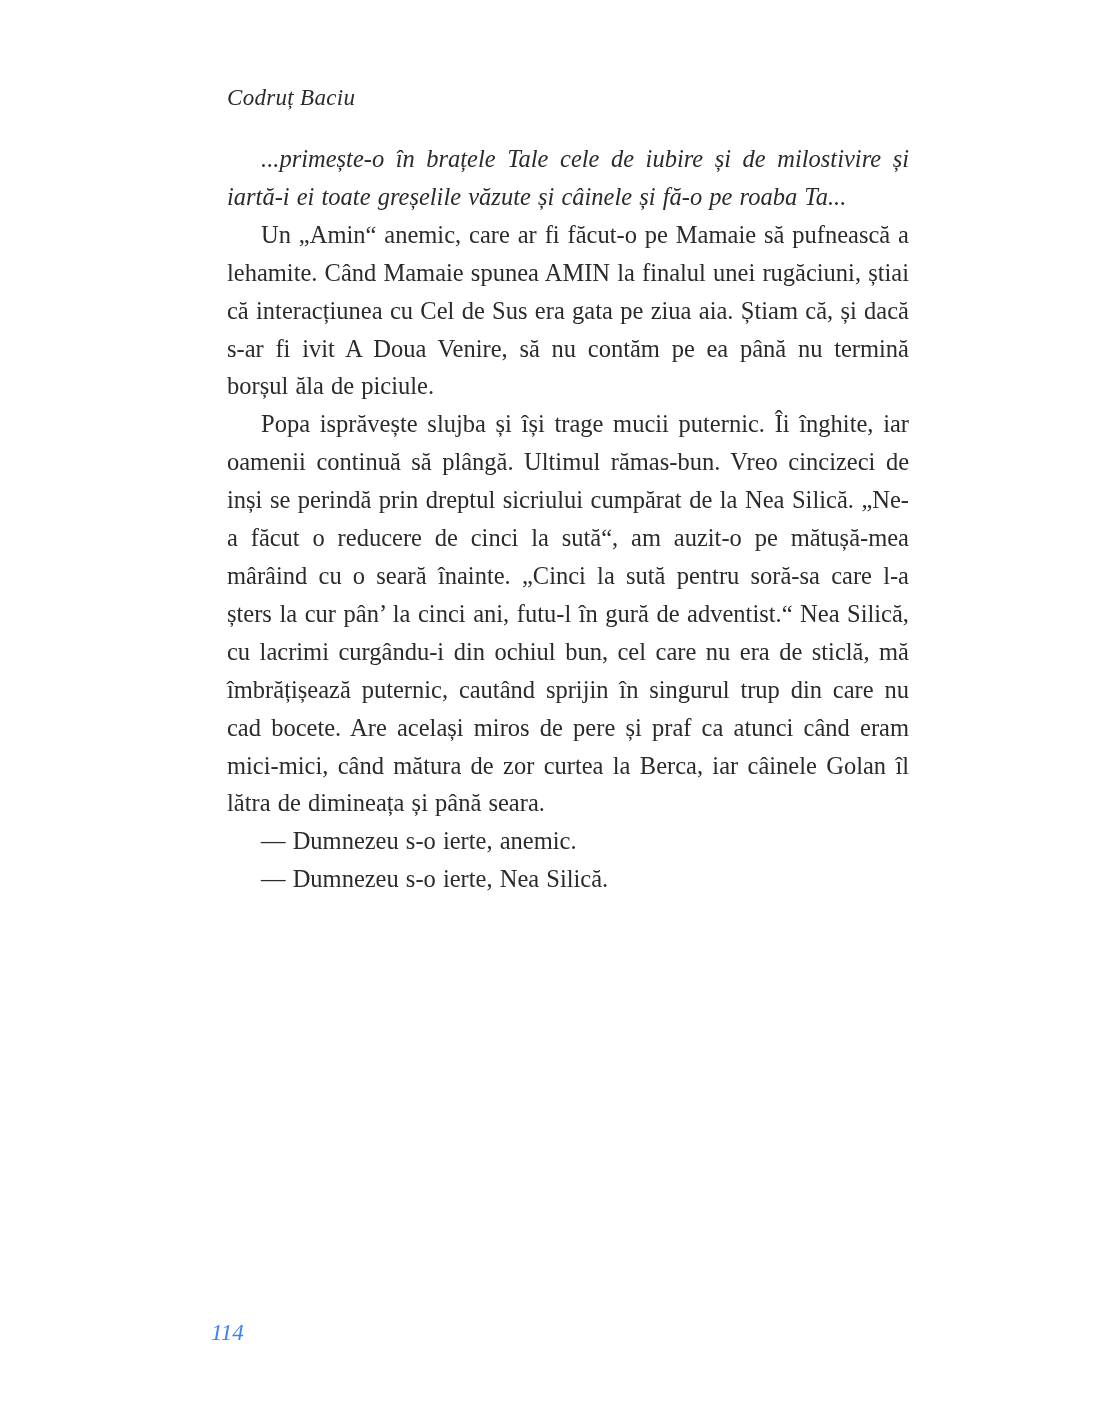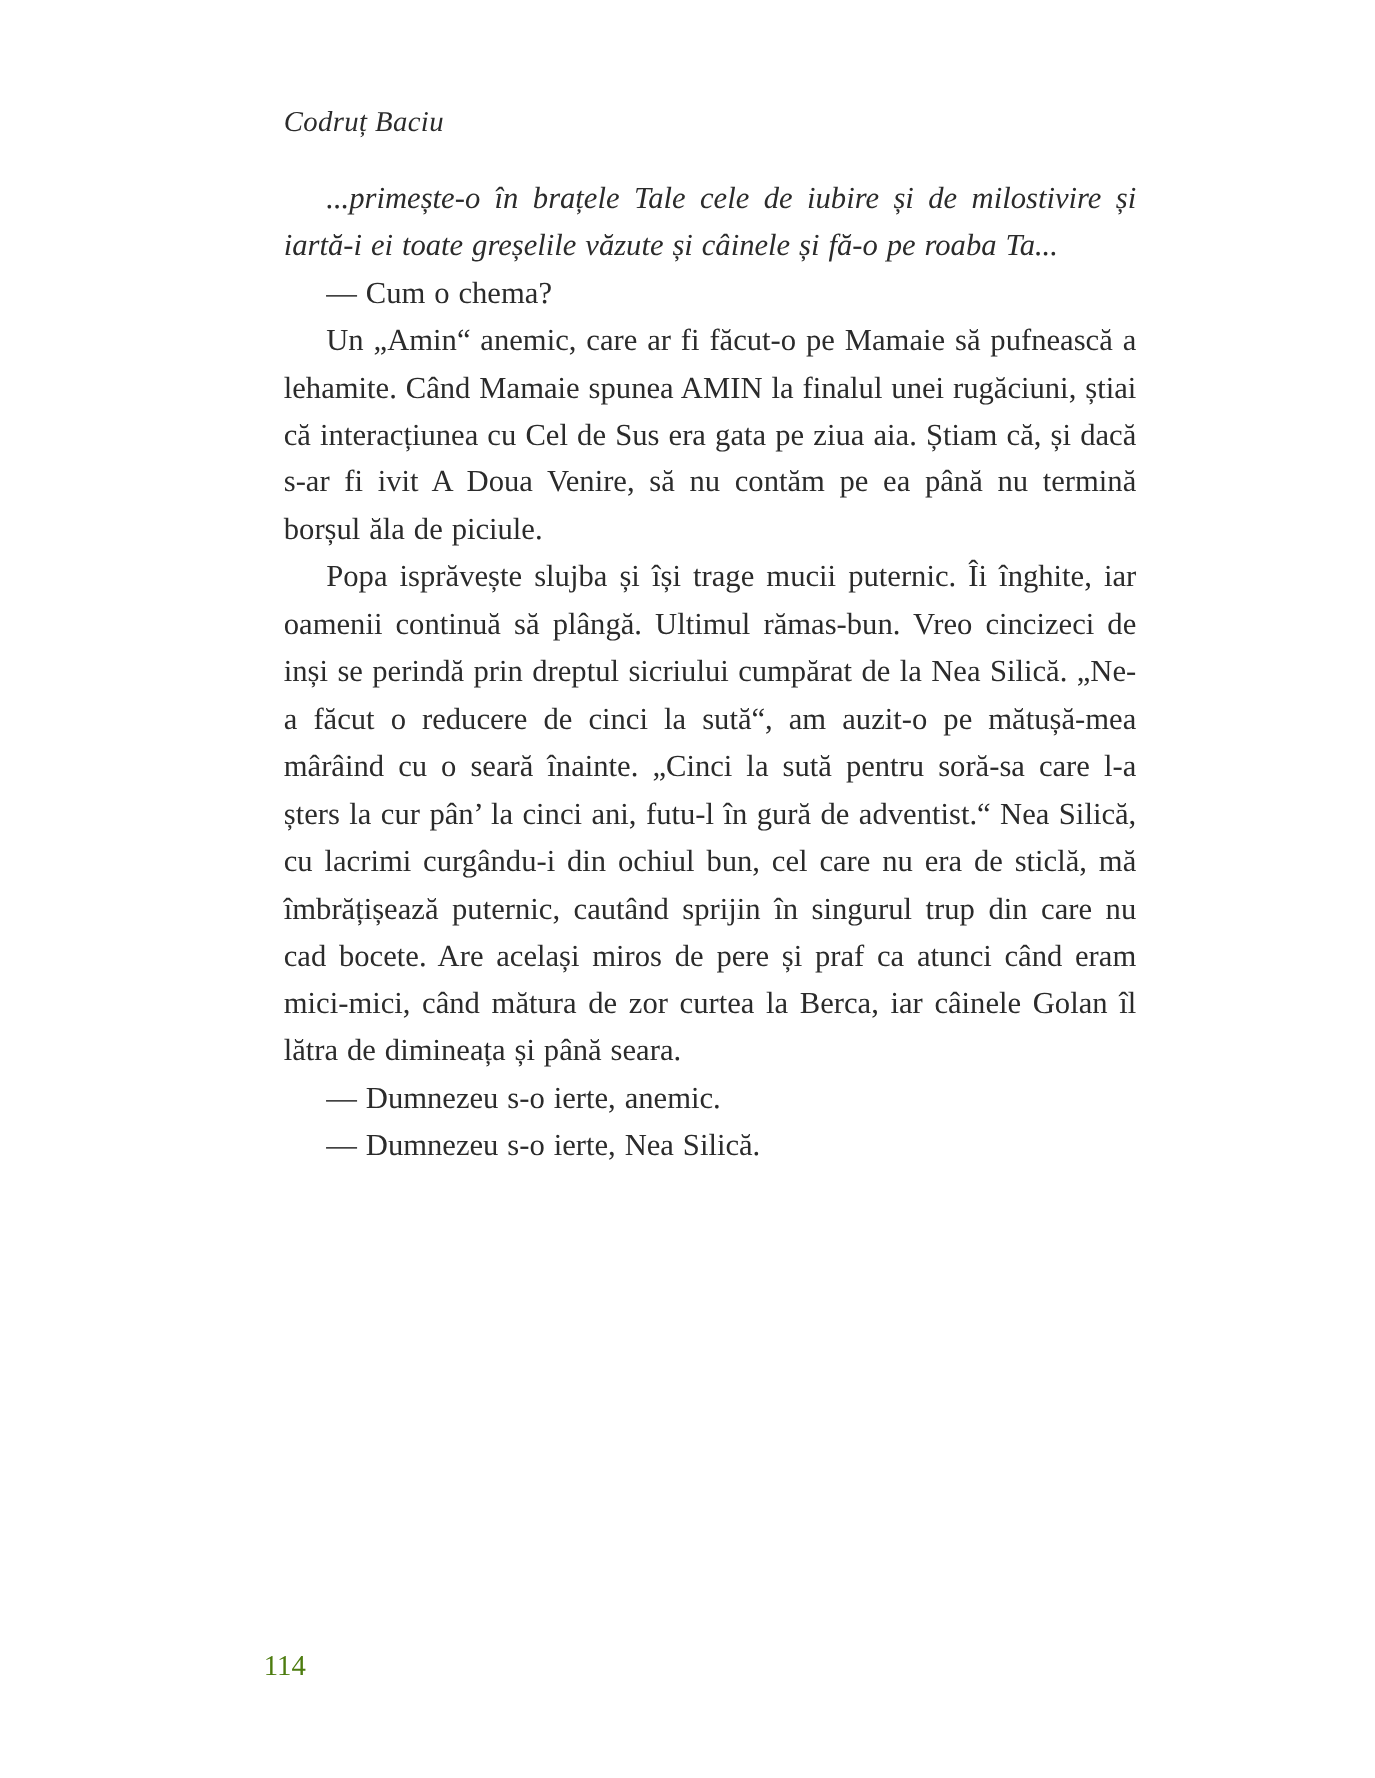--- a/index.html
+++ b/index.html
@@ -45,32 +45,32 @@
     text-align: left;
   }
   .para.italic {
     font-style: italic;
   }
   .page-number {
     position: absolute;
     left: 211px;
     top: 1320px;
     font-size: 23px;
-    color: #4d7c0f;
+    color: #3b82f6;
+    font-style: italic;
   }
 </style>
 </head>
 <body>
 
 <div class="page">
   <div class="text-block">
     <p class="running-header">Codruț Baciu</p>
     <div class="body-text" id="text-body">
         <p class="para prose italic">...primește-o în brațele Tale cele de iubire și de milostivire și iartă-i ei toate greșelile văzute și câinele și fă-o pe roaba Ta...</p>
-        <p class="para dialog">— Cum o chema?</p>
         <p class="para prose">Un „Amin“ anemic, care ar fi făcut-o pe Mamaie să pufnească a lehamite. Când Mamaie spunea AMIN la finalul unei rugăciuni, știai că interacțiunea cu Cel de Sus era gata pe ziua aia. Știam că, și dacă s-ar fi ivit A Doua Venire, să nu contăm pe ea până nu termină borșul ăla de piciule.</p>
         <p class="para prose">Popa isprăvește slujba și își trage mucii puternic. Îi înghite, iar oamenii continuă să plângă. Ultimul rămas-bun. Vreo cincizeci de inși se perindă prin dreptul sicriului cumpărat de la Nea Silică. „Ne-a făcut o reducere de cinci la sută“, am auzit-o pe mătușă-mea mârâind cu o seară înainte. „Cinci la sută pentru soră-sa care l-a șters la cur pân’ la cinci ani, futu-l în gură de adventist.“ Nea Silică, cu lacrimi curgându-i din ochiul bun, cel care nu era de sticlă, mă îmbrățișează puternic, cautând sprijin în singurul trup din care nu cad bocete. Are același miros de pere și praf ca atunci când eram mici-mici, când mătura de zor curtea la Berca, iar câinele Golan îl lătra de dimineața și până seara.</p>
         <p class="para dialog">— Dumnezeu s-o ierte, anemic.</p>
         <p class="para dialog">— Dumnezeu s-o ierte, Nea Silică.</p>
       </div>
   </div>
   <div class="page-number">114</div>
 </div>
 
 </body></html>

